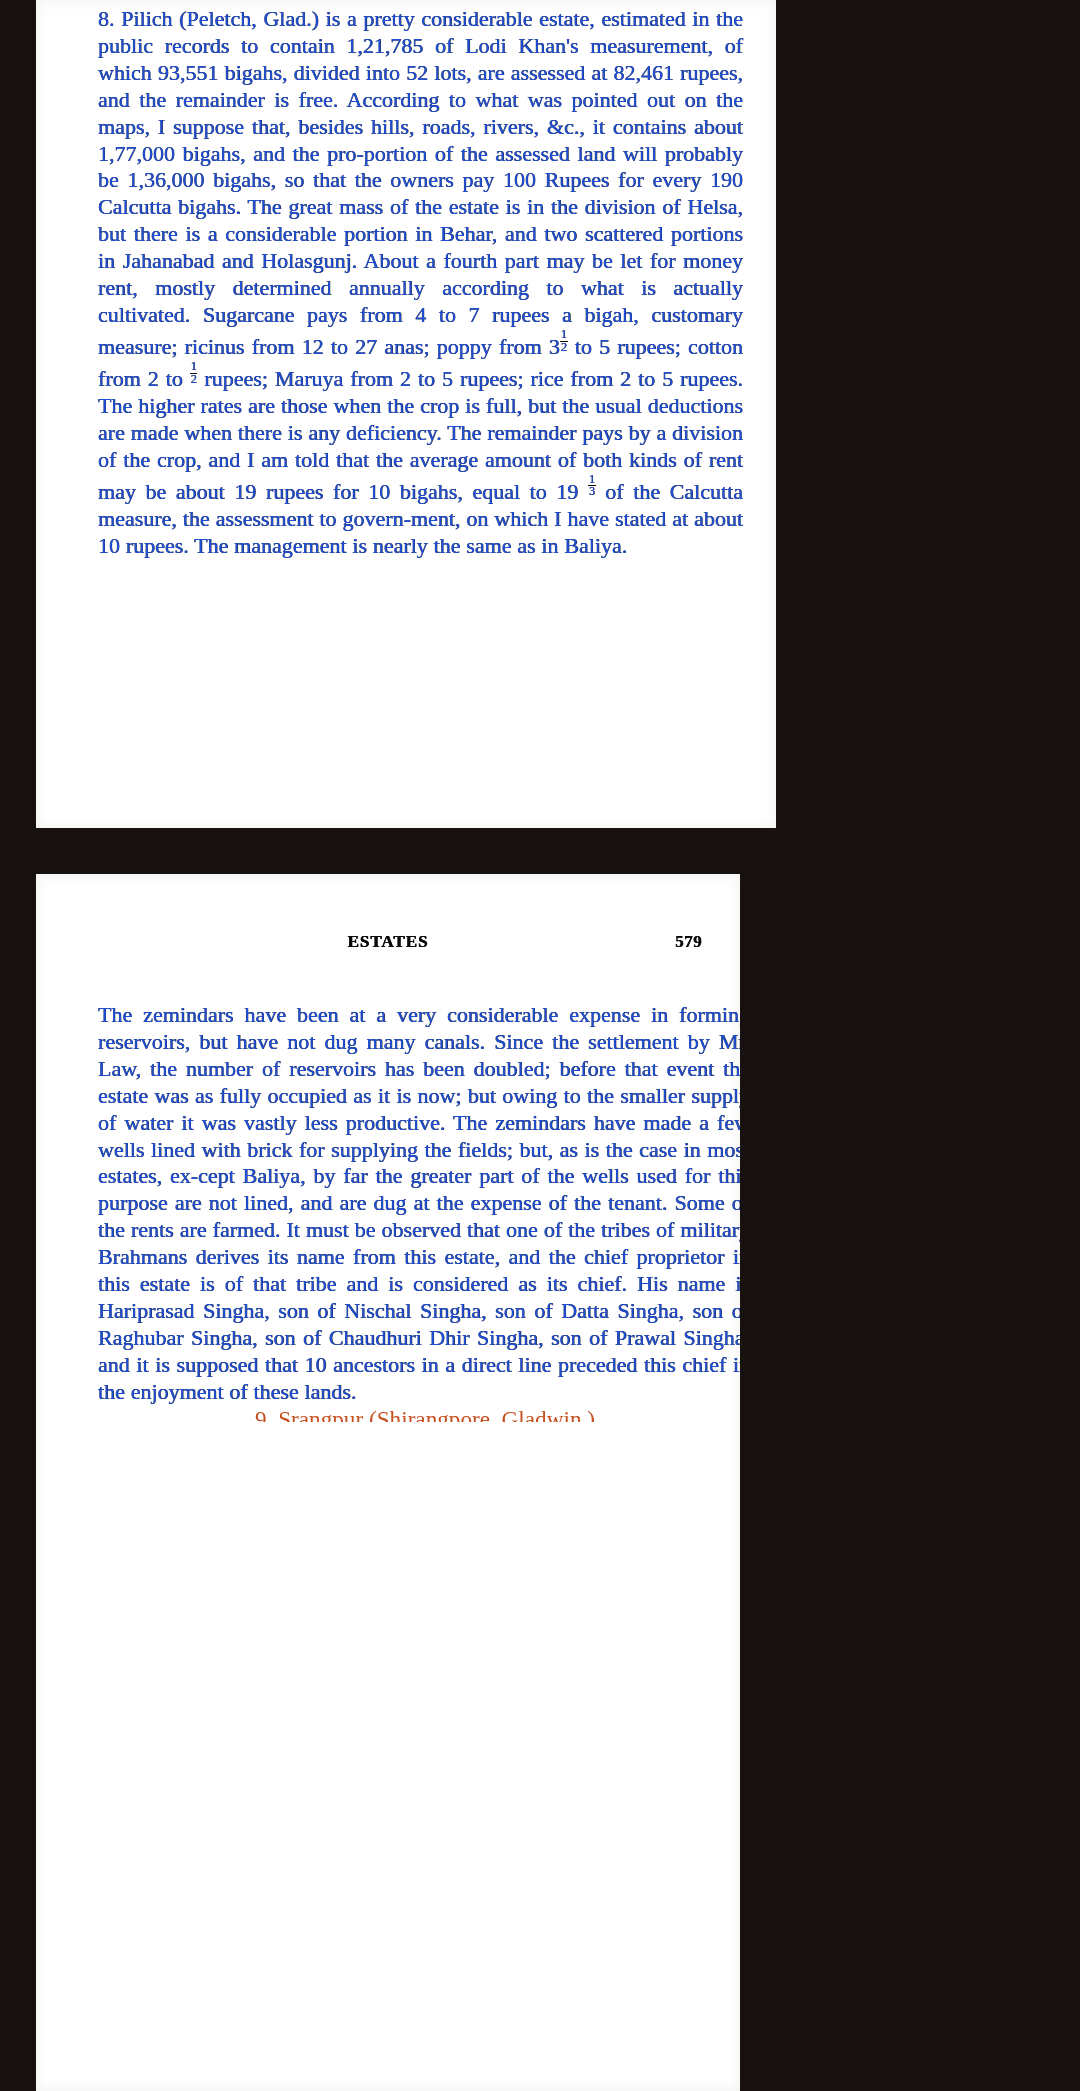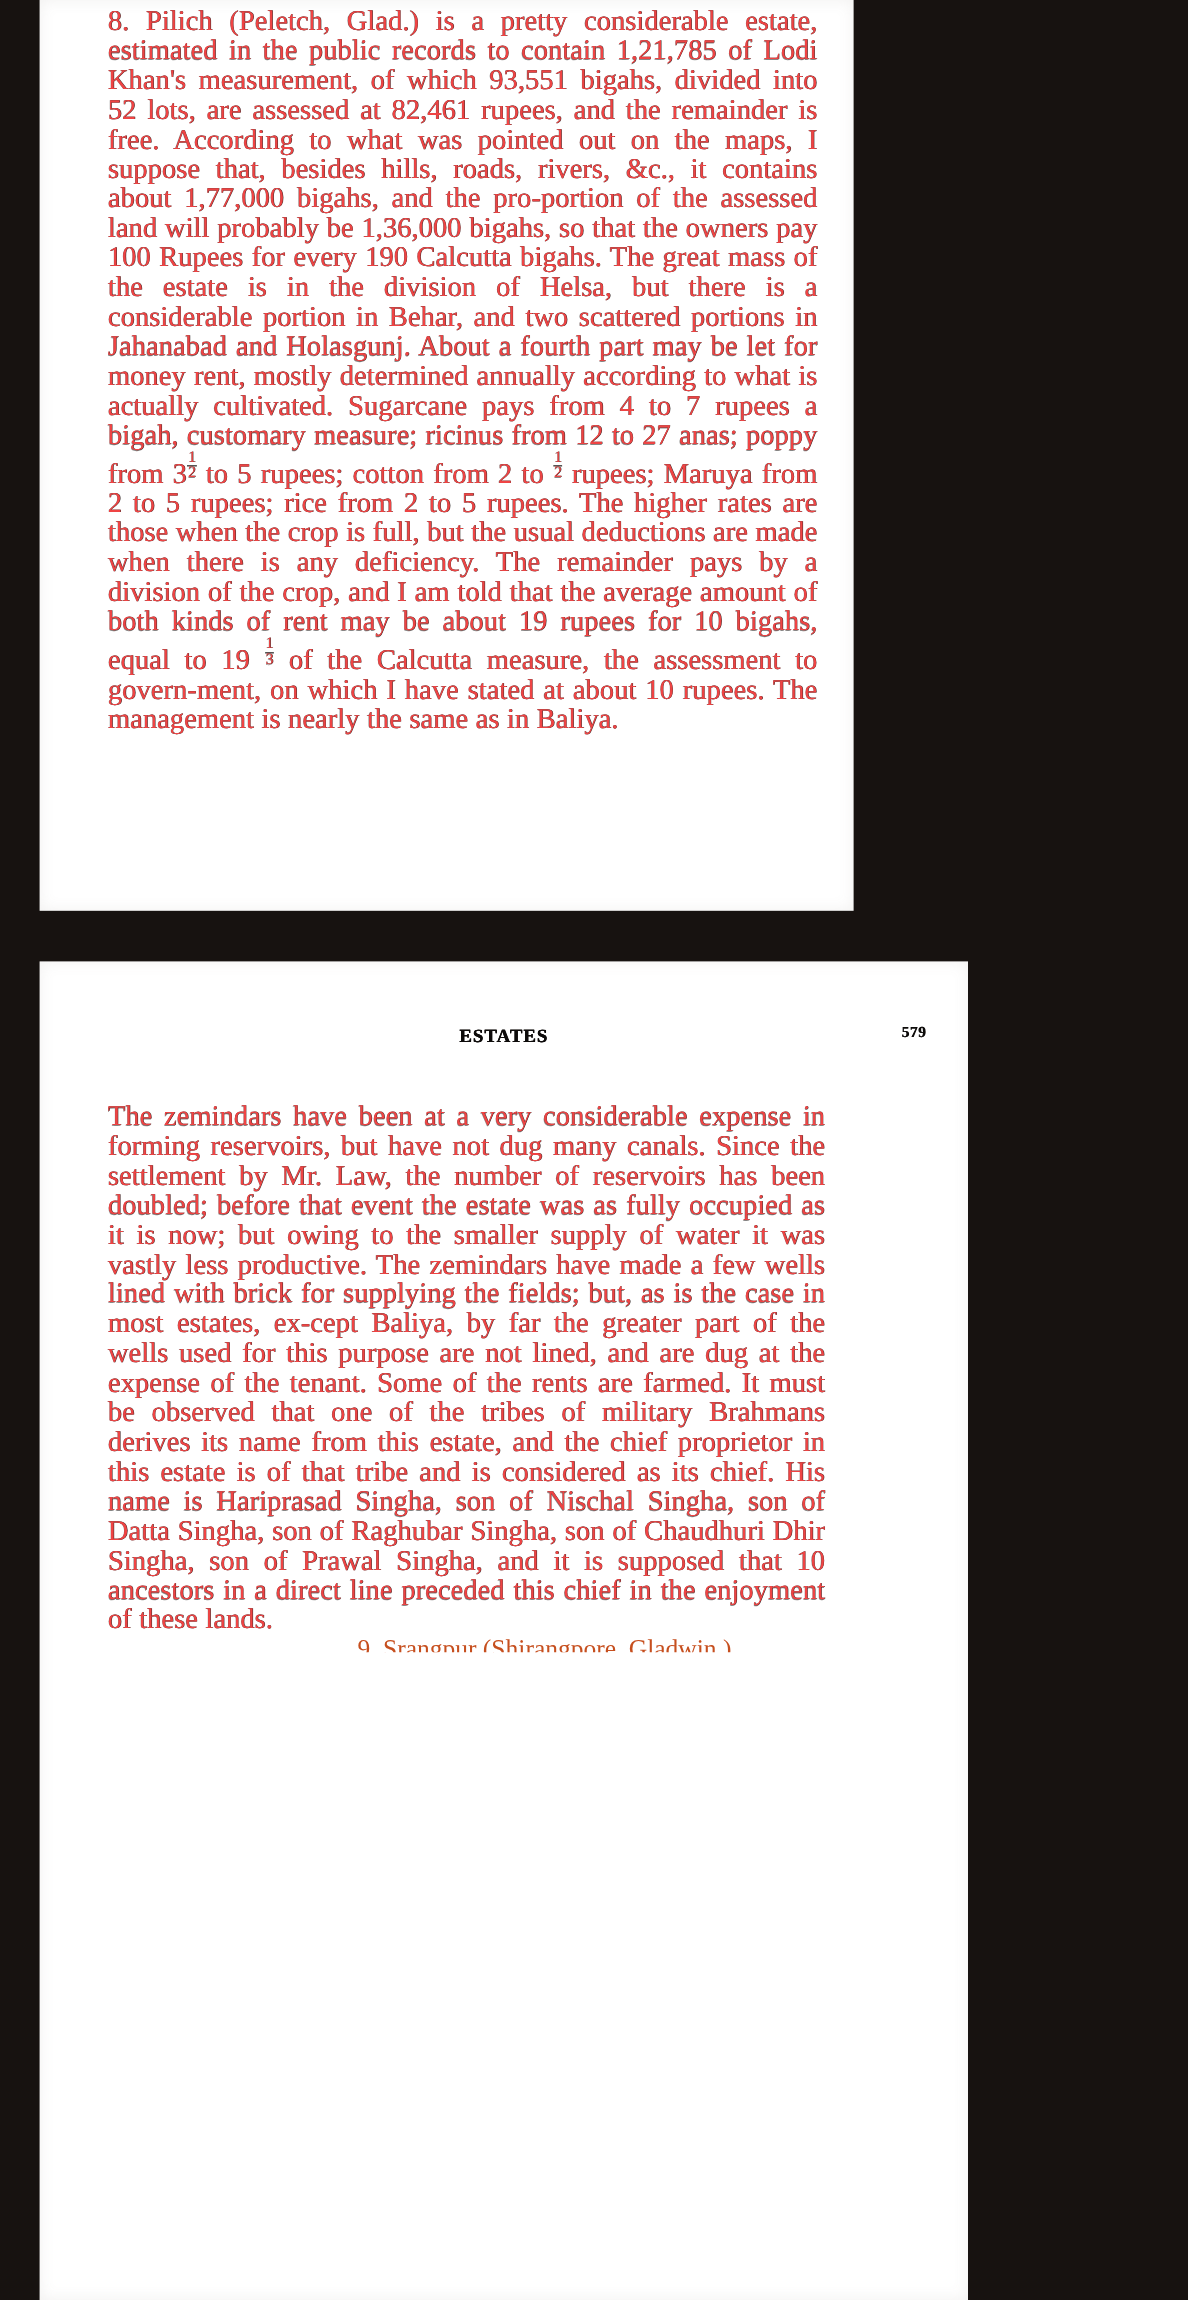--- a/index.html
+++ b/index.html
@@ -34,21 +34,21 @@
     left: 36px;
     top: 0px;
     width: 740px;
     height: 828px;
     padding: 0px 0 0 0;
   }
 
   #page-two {
     left: 36px;
     top: 874px;
-    width: 844px;
+    width: 704px;
     height: 1217px;
   }
 
   
   .running-head {
     position: relative;
     height: 44px;
     margin-top: 58px;
   }
   .running-head .head-title {
@@ -61,30 +61,30 @@
     font-size: 17px;
     letter-spacing: 1.0px;
     color: #0d0b0a;
     text-shadow: 0.4px 0 0 #0d0b0a, 0 0.4px 0 #17110f;
   }
   .running-head .head-folio {
     position: absolute;
     right: 38px;
     top: 0;
     font-weight: 700;
-    font-size: 14px;
+    font-size: 17px;
     letter-spacing: 0.5px;
     color: #0d0b0a;
     text-shadow: 0.4px 0 0 #0d0b0a;
   }
 
   
   .textblock {
-    color: #ef4444;
-    font-size: 26px;
+    color: #1d4ed8;
+    font-size: 22px;
     line-height: 26.9px;
     text-align: justify;
     text-align-last: left;
     -webkit-font-smoothing: none;
     text-shadow: 0.35px 0 0 rgba(16,12,10,0.85), -0.3px 0.2px 0 rgba(16,12,10,0.5);
     word-spacing: 0.3px;
   }
 
   #page-one .textblock {
     margin: 6px 36px 0 62px;

